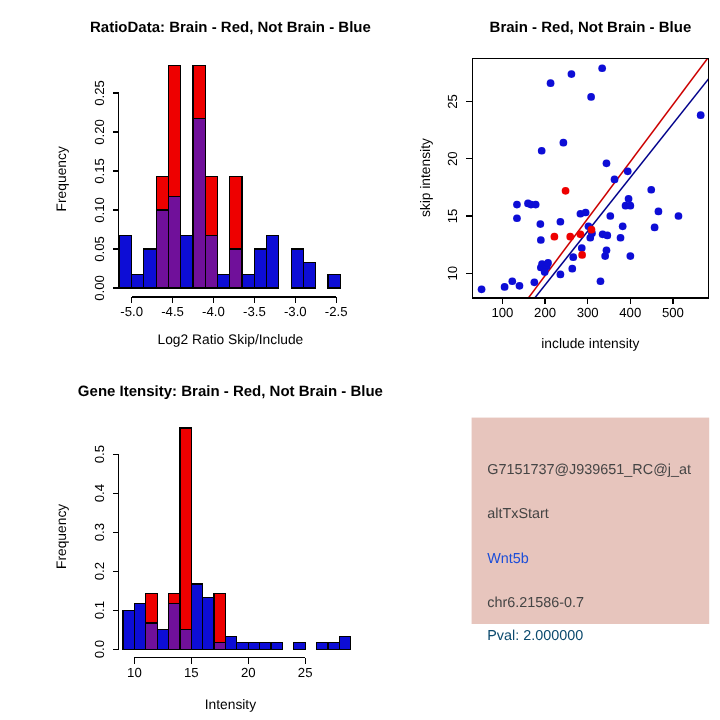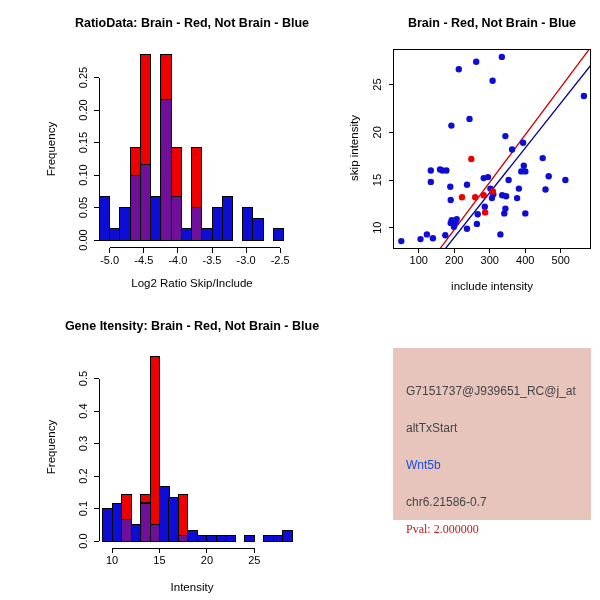--- a/index.html
+++ b/index.html
@@ -213,16 +213,16 @@
       <text transform="translate(45,111) rotate(-90)" text-anchor="middle" class="tick-label">0.4</text>
       <line x1="57" y1="78.5" x2="52" y2="78.5" stroke="#000" shape-rendering="crispEdges"></line>
       <text transform="translate(45,78.5) rotate(-90)" text-anchor="middle" class="tick-label">0.5</text>
     </svg>
 
   <div class="info-panel" id="info-panel" style="background: rgb(231, 197, 189);">
     <div class="info-line" style="top: 36px; color: rgb(69, 69, 69);">G7151737@J939651_RC@j_at</div>
     <div class="info-line" style="top: 73px; color: rgb(69, 69, 69);">altTxStart</div>
     <div class="info-line" style="top: 110px; color: #1d4ed8;">Wnt5b</div>
     <div class="info-line" style="top: 147px; color: rgb(69, 69, 69);">chr6.21586-0.7</div>
-    <div class="info-line" style="top: 174px; color: #b91c1c; font-family: Liberation Serif, serif;">Pval: 2.000000</div>
+    <div class="info-line" style="top: 174px; color: #0c4a6e;">Pval: 2.000000</div>
   </div>
 
 </div>
 
 </body></html>

